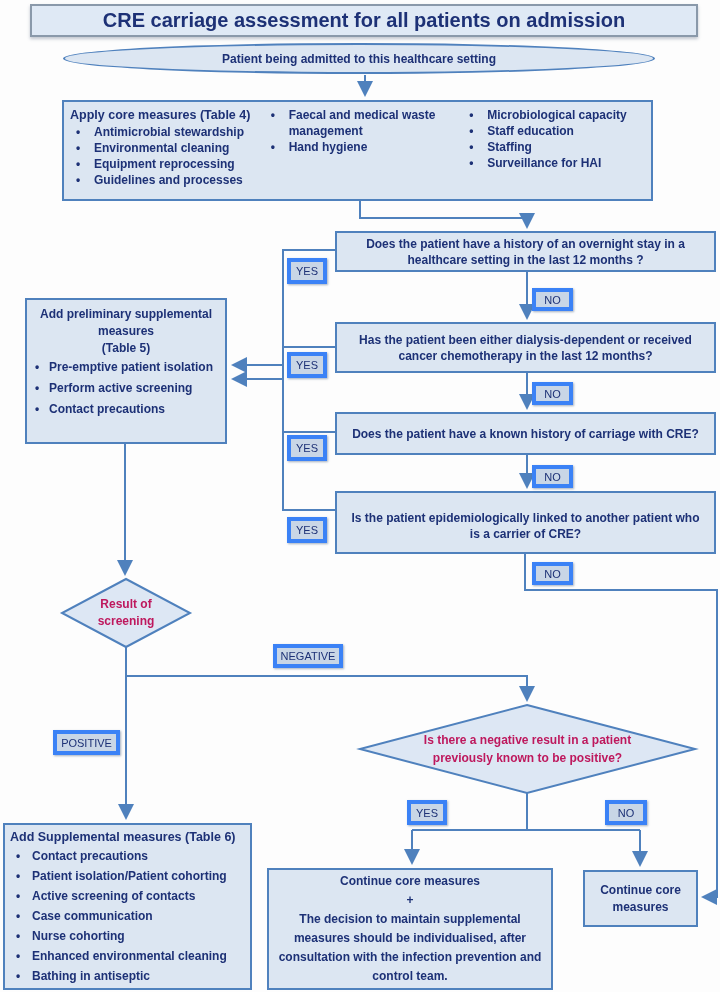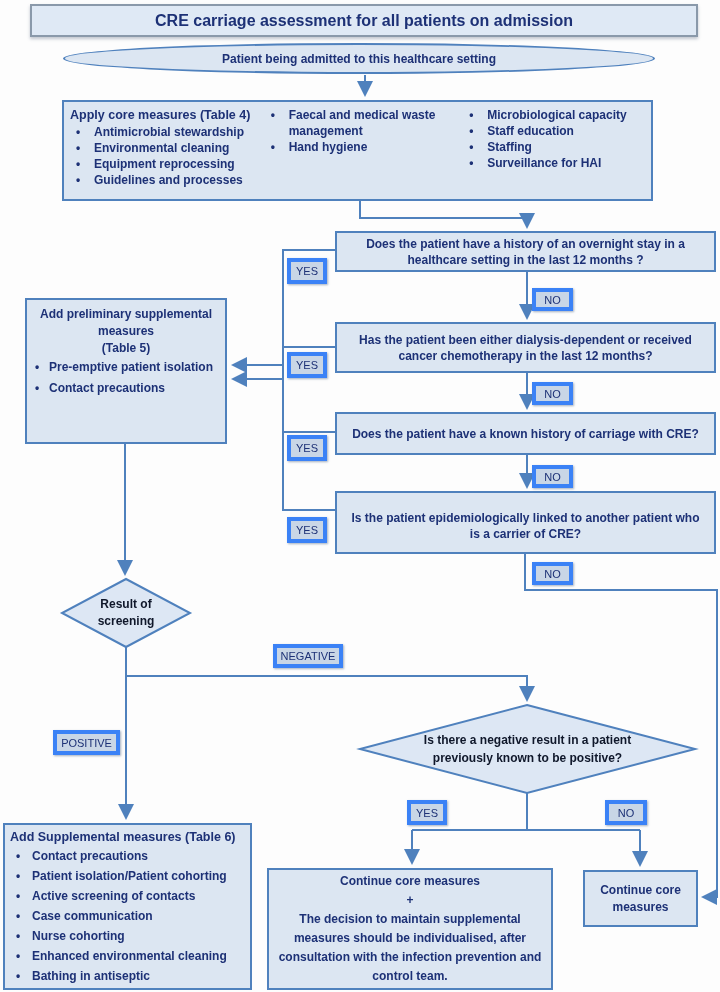--- a/index.html
+++ b/index.html
@@ -20,21 +20,21 @@
     border: 2px solid #4f81bd;
     color: #1d3176;
     font-weight: bold;
   }
   .center { display: flex; align-items: center; justify-content: center; text-align: center; }
   .title-box {
     left: 30px; top: 4px; width: 668px; height: 33px;
     background: #dfe9f5;
     border: 2px solid #8a99aa;
     box-shadow: 0 2px 3px rgba(120,130,150,0.45);
-    font-size: 16px;
+    font-size: 20px;
   }
   .ellipse {
     left: 63px; top: 43px; width: 592px; height: 31px;
     border-radius: 50%;
     font-size: 12px;
   }
   .core-box {
     left: 62px; top: 100px; width: 591px; height: 101px;
     display: flex;
     padding: 5px 4px 4px 6px;
@@ -74,21 +74,21 @@
   .prelim-box {
     left: 25px; top: 298px; width: 202px; height: 146px;
     font-size: 12px; line-height: 17px;
     padding: 6px 2px;
   }
   .prelim-head { text-align: center; }
   .prelim-box ul.blist li { padding-left: 20px; line-height: 21px; }
   .diamond-text {
     position: absolute; z-index: 3;
     display: flex; flex-direction: column; align-items: center; justify-content: center;
-    font-weight: bold; color: #0f172a; text-align: center;
+    font-weight: bold; color: #be185d; text-align: center;
   }
   .d1-text { left: 62px; top: 579px; width: 128px; height: 68px; font-size: 12px; line-height: 17px; }
   .d2-text { left: 360px; top: 705px; width: 335px; height: 88px; font-size: 12px; line-height: 18px; }
   .suppl-box {
     left: 3px; top: 823px; width: 249px; height: 167px;
     font-size: 12px;
     padding: 5px 2px 2px 5px;
   }
   .suppl-head { font-size: 12.5px; margin-bottom: 2px; }
   .suppl-box ul.blist li { line-height: 20px; padding-left: 22px; }
@@ -196,20 +196,21 @@
   <div class="node center tag no2">NO</div>
   <div class="node center tag no3">NO</div>
   <div class="node center tag no4">NO</div>
 
   <div class="node box prelim-box">
     <div class="prelim-head">Add  preliminary supplemental</div>
     <div class="prelim-head">measures</div>
     <div class="prelim-head">(Table 5)</div>
     <ul class="blist">
         <li>Pre-emptive patient isolation</li>
+        <li>Perform active screening</li>
         <li>Contact precautions</li>
       </ul>
   </div>
 
   <div class="diamond-text d1-text">
     <div>Result of</div>
     <div>screening</div>
   </div>
 
   <div class="node center tag neg-tag">NEGATIVE</div>

